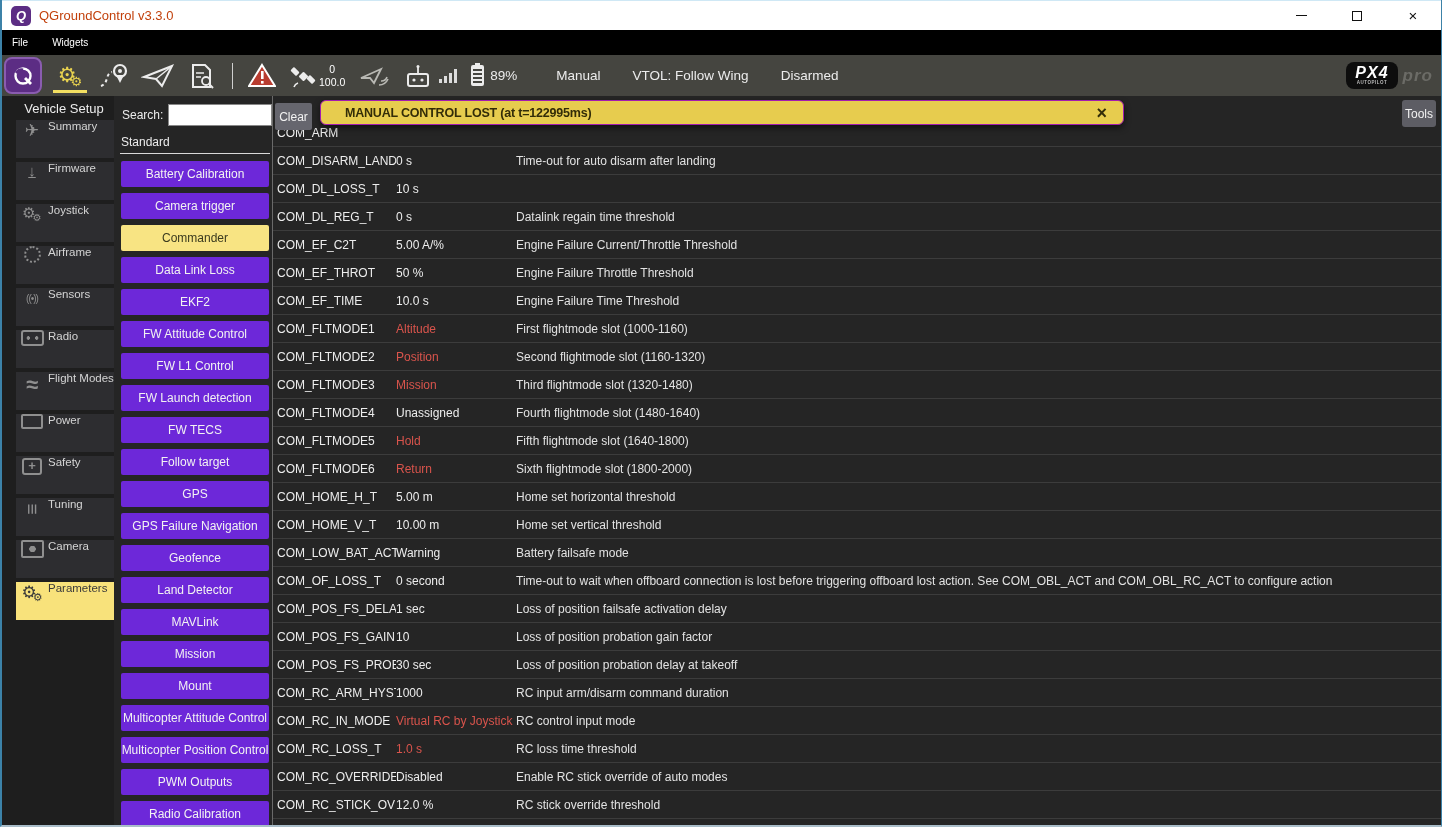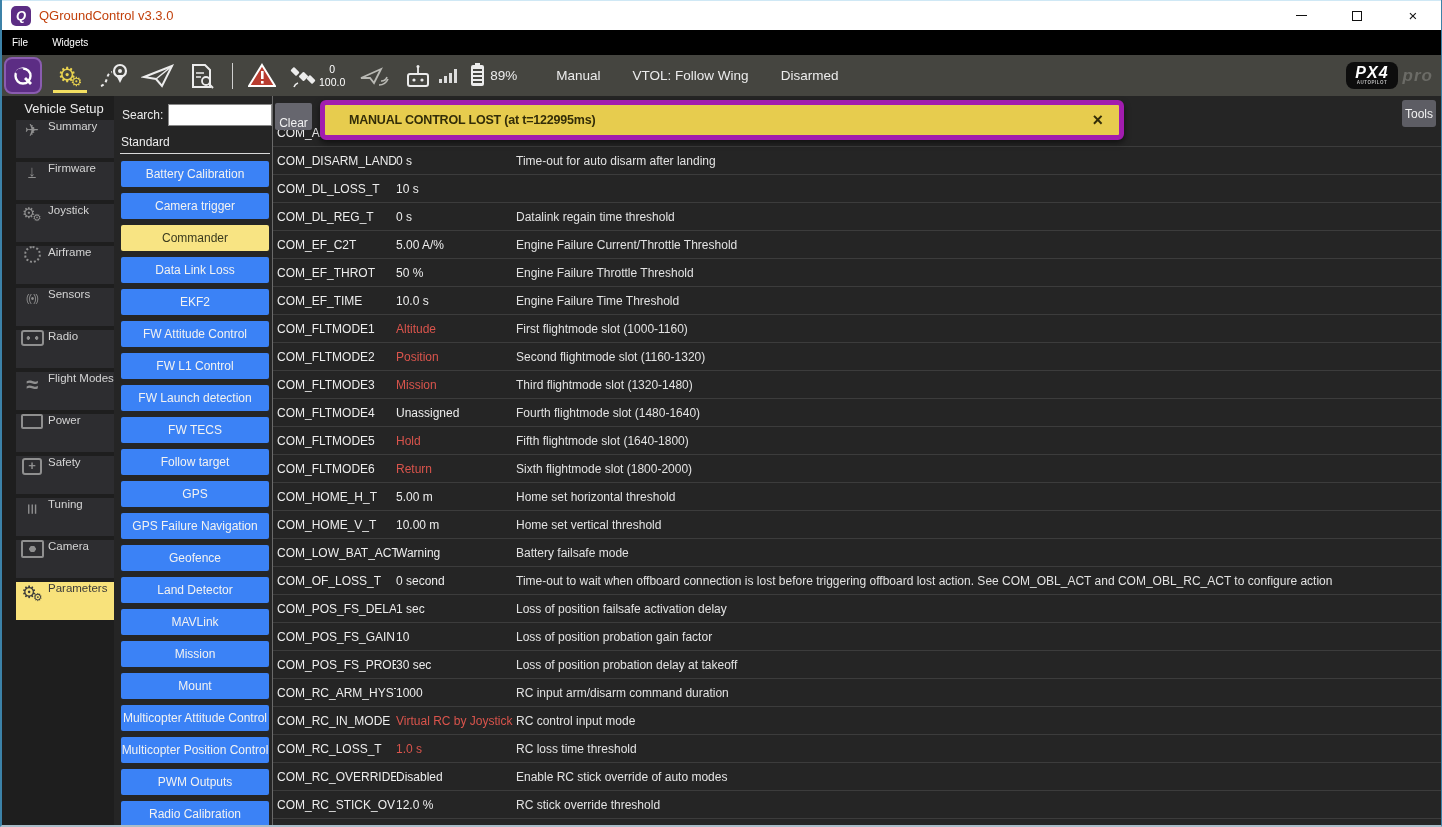--- a/index.html
+++ b/index.html
@@ -78,40 +78,40 @@
     background:radial-gradient(circle at 50% 50%, currentColor 3px, transparent 3.5px); }
   .ic-parameters::before { content:"⚙"; font-size:17px; }
   .ic-parameters::after { content:"⚙"; font-size:11px; margin-left:-4px; vertical-align:-3px; }
   
   .groupcol { position:absolute; left:112px; top:96px; bottom:0; width:158px; background:#252525; }
   .search-row { display:flex; align-items:center; padding:8px 0 0 8px; }
   .search-label { color:#ececec; font-size:12px; margin-right:5px; }
   .search-input { width:104px; height:22px; border:1px solid #888; background:#fff; font-size:12px; padding:0 3px; }
   .section-label { color:#ececec; font-size:12px; margin:9px 0 4px 7px; }
   .section-rule { border-bottom:1px solid #d8d8d8; margin:0 2px 7px 6px; }
-  .group-btn { width:148px; height:26px; margin:0 0 6px 7px; background:#3b82f6; border-radius:2px;
+  .group-btn { width:148px; height:26px; margin:0 0 6px 7px; background:#6d28d9; border-radius:2px;
     color:#f2f2f2; font-size:12px; display:flex; align-items:center; justify-content:center; cursor:pointer; white-space:nowrap; }
   .group-btn.selected { background:#f8e483; color:#3a3a1e; }
   .col-divider { position:absolute; left:270px; top:96px; bottom:0; width:1px; background:#6a6a6a; }
   
   .main { position:absolute; left:271px; top:96px; right:0; bottom:0; background:#252525; }
   .param-table { position:absolute; left:0; top:23px; right:0; }
   .p-row { height:28px; display:flex; align-items:center; border-bottom:1px solid #3c3c3c; font-size:12px; }
   .p-name { width:123px; padding-left:4px; color:#ededed; white-space:nowrap; overflow:hidden; }
   .p-value { width:120px; color:#ededed; white-space:nowrap; }
   .p-row.red .p-value { color:#d9544c; }
   .p-desc { flex:1; color:#e2e2e2; white-space:nowrap; overflow:hidden; }
   
   .clear-btn { position:absolute; left:273px; top:103px; width:37px; height:27px; background:#66666e; border-radius:2px;
-    color:#f2f2f2; font-size:12px; display:flex; align-items:flex-end; justify-content:center; cursor:pointer; }
+    color:#f2f2f2; font-size:12px; display:flex; align-items:center; justify-content:center; cursor:pointer; }
   .tools-btn { position:absolute; right:5px; top:100px; width:34px; height:27px; background:#5d5d64; border-radius:3px;
     color:#f2f2f2; font-size:12px; display:flex; align-items:center; justify-content:center; cursor:pointer; }
   
-  .banner { position:absolute; left:318px; top:100px; width:804px; height:40px; background:#e7cc4e;
-    border:5px solid #a21caf; border-radius:6px; box-shadow:0 3px 6px rgba(0,0,0,.55);
+  .banner { position:absolute; left:318px; top:100px; width:804px; height:25px; background:#e7cc4e;
+    border:1px solid #a21caf; border-radius:6px; box-shadow:0 3px 6px rgba(0,0,0,.55);
     display:flex; align-items:center; z-index:5; }
   .banner-text { margin-left:24px; font-size:12.5px; font-weight:bold; color:#332d08; letter-spacing:-.2px; }
   .banner-close { margin-left:auto; margin-right:16px; font-size:18px; font-weight:bold; color:#332d08; cursor:pointer; line-height:1; }
   
   .tb-view svg, .tb-ind svg { display:block; }
 </style>
 </head>
 <body>
 
 <div id="window">

